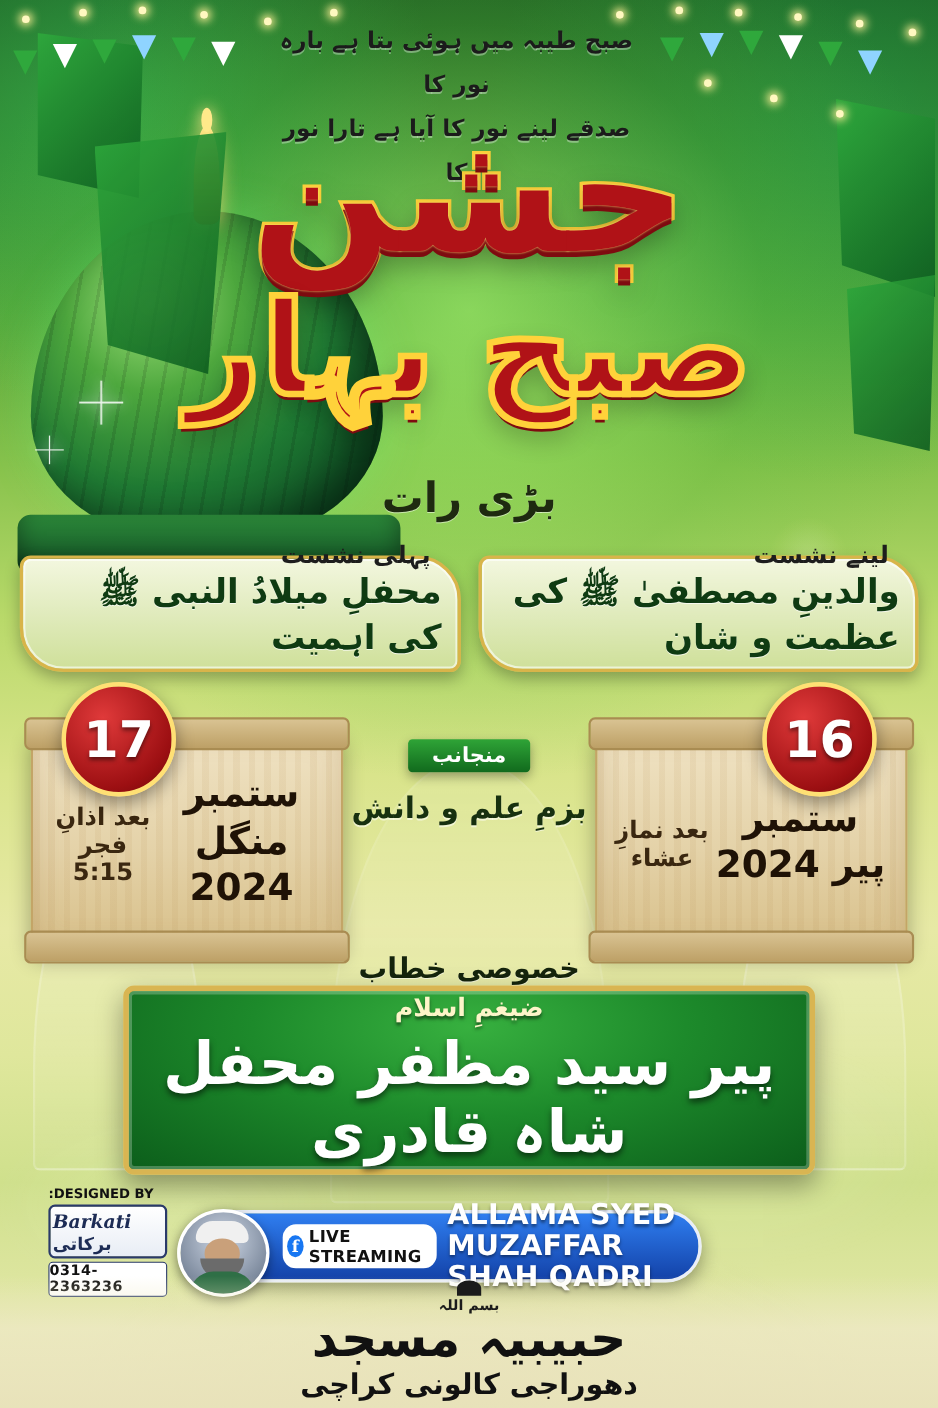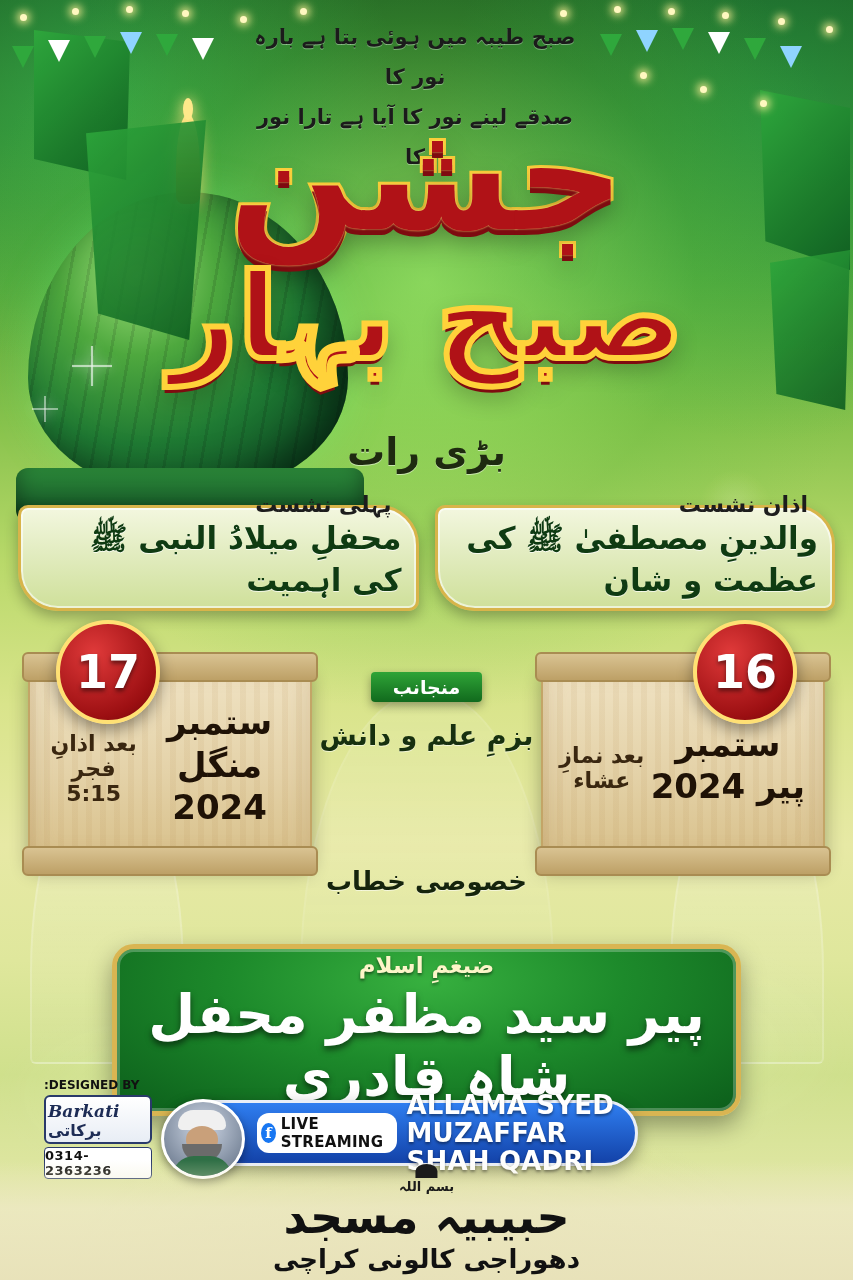--- a/index.html
+++ b/index.html
@@ -319,31 +319,30 @@
     position: absolute;
     top: 866px; left: 0; right: 0;
     text-align: center;
     font-size: 26px; font-weight: 700; color: #15240c;
     text-shadow: 0 1px 0 rgba(255,255,255,.55);
   }
   .speaker-panel {
     position: absolute;
     top: 896px; left: 112px; right: 112px;
     height: 172px;
-    border-radius: 22px;
+    border-radius: 10px;
     background:
       radial-gradient(ellipse at 50% 20%, #37b03f 0%, #1d8a2b 45%, #0c5e1b 100%);
     border: 5px solid #d9b552;
     box-shadow: 0 10px 24px rgba(0,0,0,.35), inset 0 0 0 3px rgba(255,255,255,.25);
     display: flex; flex-direction: column; align-items: center; justify-content: center;
     text-align: center;
     color: #fff;
     padding: 8px 18px;
     box-sizing: border-box;
-    margin-top: 48px;
   }
   .speaker-title {
     font-size: 23px; font-weight: 700; color: #fdf5c9;
     text-shadow: 0 2px 3px rgba(0,0,0,.5);
   }
   .speaker-name {
     margin-top: 6px;
     font-size: 54px; font-weight: 700; line-height: 1.15;
     color: #ffffff;
     text-shadow: 0 4px 6px rgba(0,0,0,.55);
@@ -534,21 +533,21 @@
   </div>
 
   <div class="title-zone">
     <div class="title-main">جشن</div>
     <div class="title-sub-line">صبح بہار</div>
   </div>
   <div class="title-tag">بڑی رات</div>
 
   <div class="sessions">
     <div class="session">
-      <span class="session-label">اذان نشست</span>
+      <span class="session-label">لینے نشست</span>
       <span class="session-text">والدینِ مصطفیٰ ﷺ کی عظمت و شان</span>
     </div>
     <div class="session">
       <span class="session-label">پہلی نشست</span>
       <span class="session-text">محفلِ میلادُ النبی ﷺ کی اہمیت</span>
     </div>
   </div>
 
   <div class="scrolls">
 

